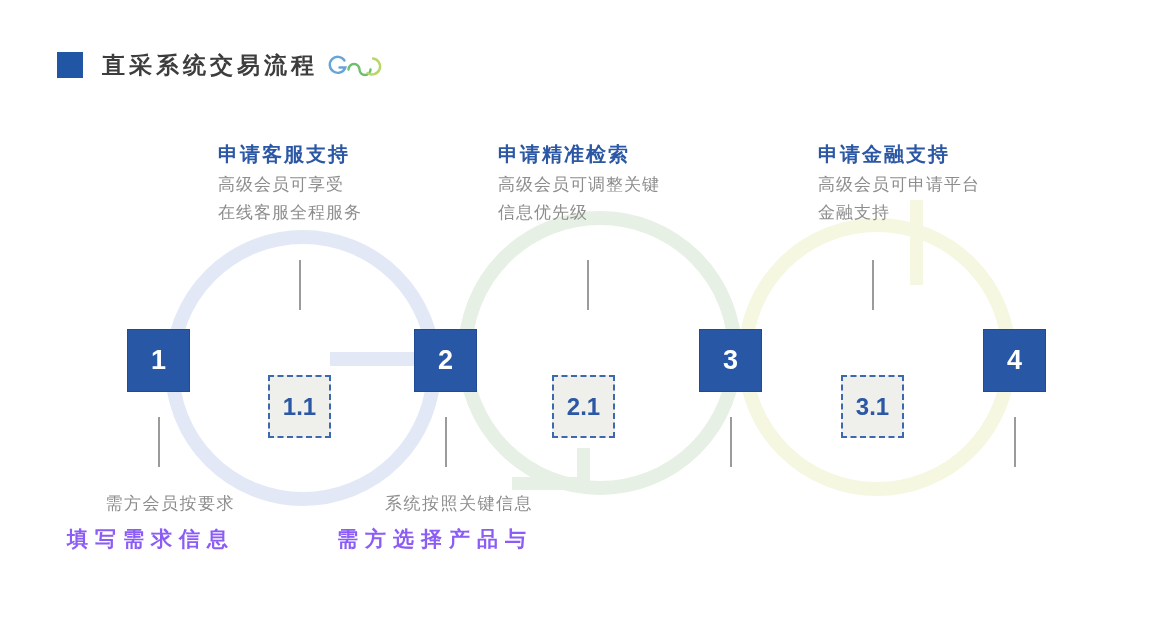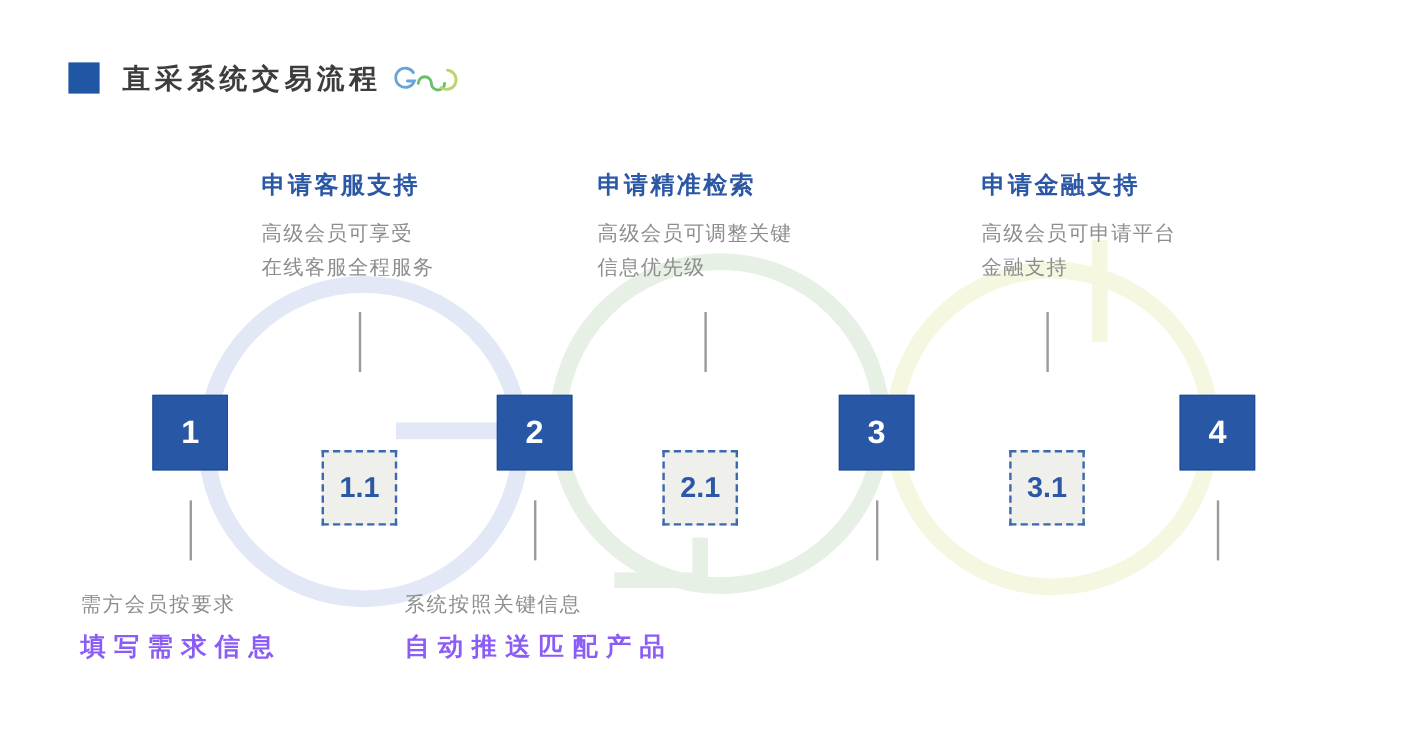--- a/index.html
+++ b/index.html
@@ -36,26 +36,26 @@
 
   
   .vline{position:absolute;width:2px;background:#9b9b9b;z-index:2;}
   .vline.up{top:260px;height:50px;}
   .vline.down{top:417px;height:50px;}
   .lu1{left:299px;}.lu2{left:587px;}.lu3{left:872px;}
   .ld1{left:158px;}.ld2{left:445px;}.ld3{left:730px;}.ld4{left:1014px;}
 
   
   .feature{position:absolute;top:141px;z-index:2;white-space:nowrap;}
-  .feature .ft{color:#2b57a5;font-size:20px;font-weight:700;letter-spacing:2px;margin:0 0 13px 0;}
+  .feature .ft{color:#2b57a5;font-size:20px;font-weight:700;letter-spacing:2px;margin:0 0 3px 0;}
   .feature .fd{color:#8d8d8d;font-size:17px;letter-spacing:1px;line-height:28px;}
   .f1{left:218px;}.f2{left:498px;}.f3{left:818px;}
 
   
-  .outcome{position:absolute;top:490px;z-index:2;white-space:nowrap;}
+  .outcome{position:absolute;top:490px;z-index:2;white-space:nowrap;text-align:right;}
   .outcome .od{color:#8d8d8d;font-size:17px;letter-spacing:1.5px;line-height:28px;}
   .outcome .oh{color:#8b5cf6;font-size:21px;font-weight:700;letter-spacing:7px;margin-top:7px;}
   .o1{left:67px;}.o2{left:337px;}.o3{left:655px;}.o4{left:895px;}
 </style>
 </head>
 <body>
 
 <div class="stage">
 
   <div class="ring ring-blue"></div>
@@ -121,18 +121,18 @@
     <div class="fd">高级会员可调整关键</div>
     <div class="fd">信息优先级</div>
   </div>
 
   <div class="outcome o1">
     <div class="od">需方会员按要求</div>
     <div class="oh">填写需求信息</div>
   </div>
   <div class="outcome o2">
     <div class="od">系统按照关键信息</div>
-    <div class="oh">自动推送匹配产品</div>
+    <div class="oh">需方选择产品与</div>
   </div>
   <div class="outcome o4">
   </div>
 
 </div>
 
 </body></html>

